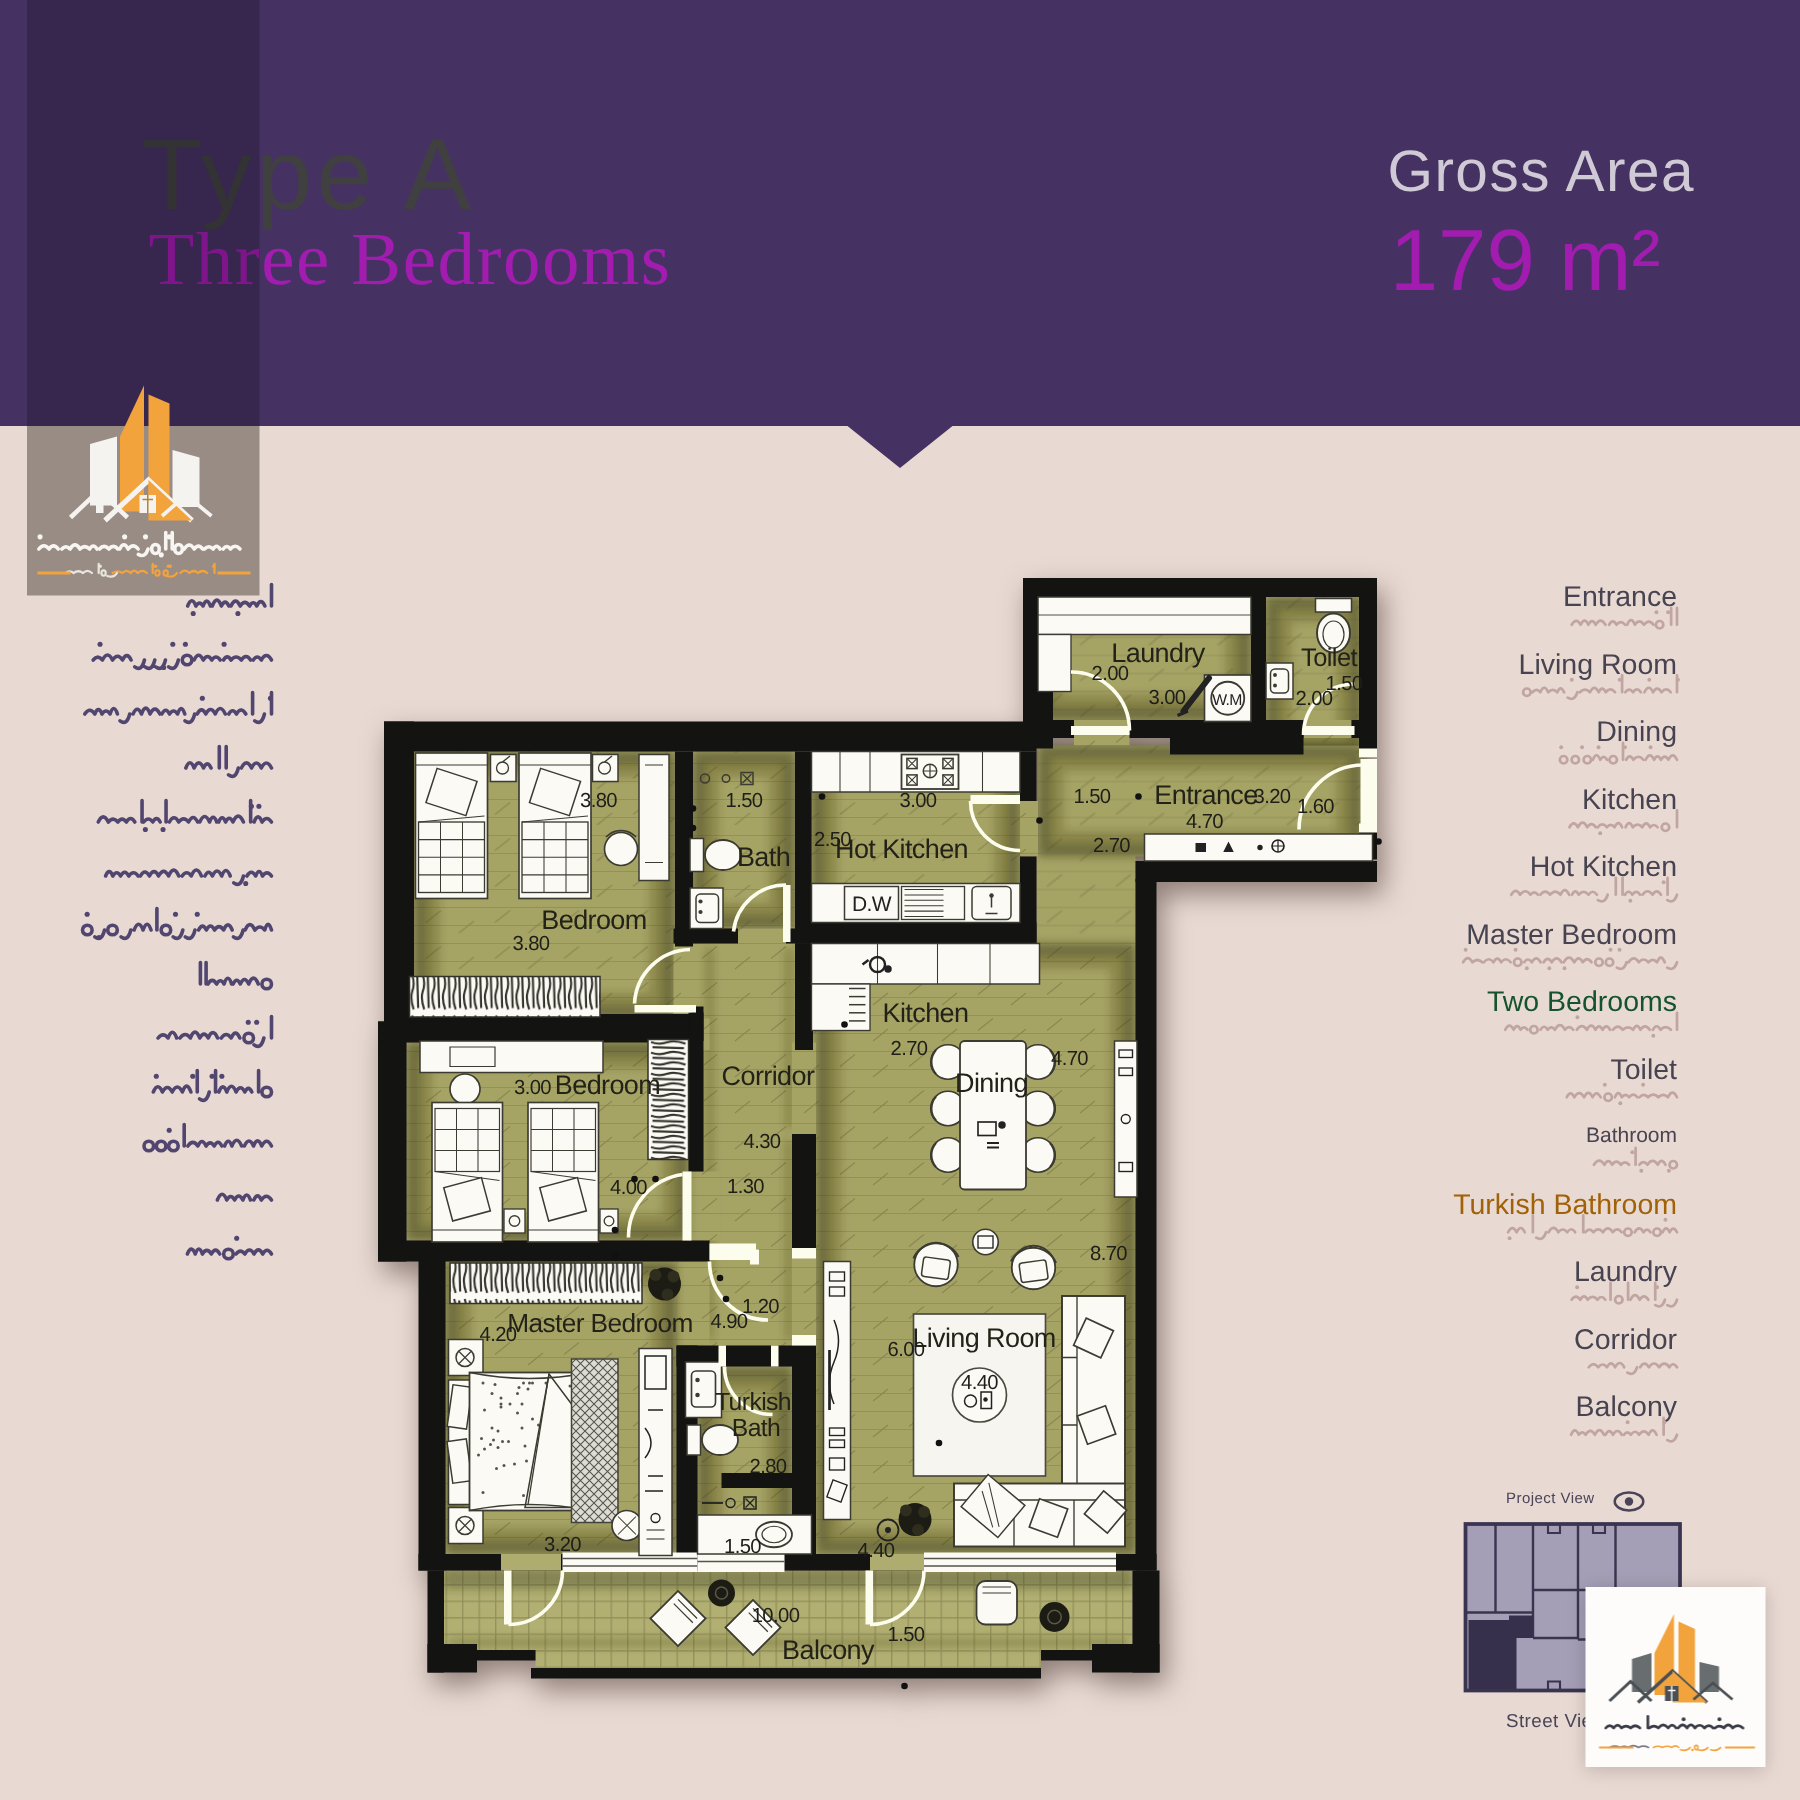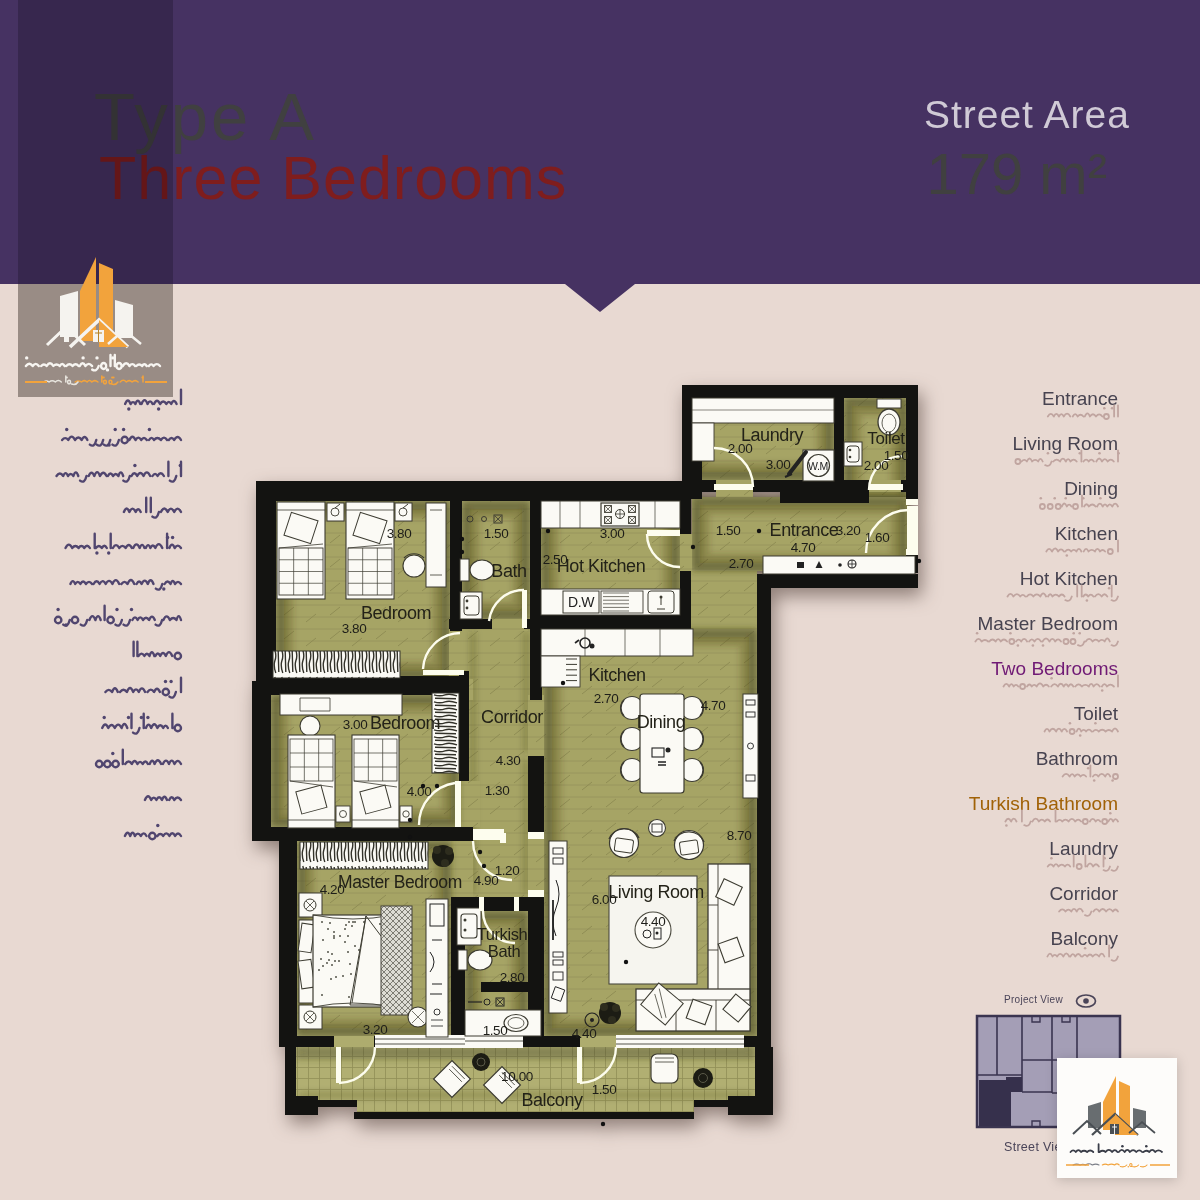--- a/index.html
+++ b/index.html
@@ -4,35 +4,35 @@
 body{width:1200px;height:1200px;background:#e8d9d2;position:relative;overflow:hidden;font-family:"Liberation Sans",sans-serif}
 .abs{position:absolute}
 </style></head><body>
 
 <div class="abs" style="left:0;top:0;width:1200px;height:284px;background:#463262"></div>
 
 <div class="abs" style="left:565px;top:284px;width:0;height:0;border-left:35px solid transparent;border-right:35px solid transparent;border-top:28px solid #463262"></div>
 
 <div class="abs" style="left:94px;top:78px;font-size:67px;color:#404040;letter-spacing:3px">Type A</div>
 
-<div class="abs" style="left:99px;top:143px;font-family:Liberation Sans, sans-serif;font-size:61px;color:#7f1d1d;letter-spacing:1px">Three Bedrooms</div>
-
-<div class="abs" style="right:70px;top:93px;font-size:39px;color:#d0cad6;letter-spacing:1px">Street Area</div>
-
-<div class="abs" style="right:93px;top:140px;font-size:58px;color:#404040">179 m²</div>
+<div class="abs" style="left:99px;top:143px;font-family:Liberation Serif, serif;font-size:50px;color:#a21caf;letter-spacing:1px">Three Bedrooms</div>
+
+<div class="abs" style="right:70px;top:93px;font-size:39px;color:#d0cad6;letter-spacing:1px">Gross Area</div>
+
+<div class="abs" style="right:93px;top:140px;font-size:58px;color:#a21caf">179 m²</div>
 
 <div class="abs" style="right:82px;top:388px;font-size:19px;color:#474350">Entrance</div>
 <div class="abs" style="right:82px;top:433px;font-size:19px;color:#474350">Living Room</div>
 <div class="abs" style="right:82px;top:478px;font-size:19px;color:#474350">Dining</div>
 <div class="abs" style="right:82px;top:523px;font-size:19px;color:#474350">Kitchen</div>
 <div class="abs" style="right:82px;top:568px;font-size:19px;color:#474350">Hot Kitchen</div>
 <div class="abs" style="right:82px;top:613px;font-size:19px;color:#474350">Master Bedroom</div>
-<div class="abs" style="right:82px;top:658px;font-size:19px;color:#701a75">Two Bedrooms</div>
+<div class="abs" style="right:82px;top:658px;font-size:19px;color:#14532d">Two Bedrooms</div>
 <div class="abs" style="right:82px;top:703px;font-size:19px;color:#474350">Toilet</div>
-<div class="abs" style="right:82px;top:748px;font-size:19px;color:#474350">Bathroom</div>
+<div class="abs" style="right:82px;top:748px;font-size:14px;color:#474350">Bathroom</div>
 <div class="abs" style="right:82px;top:793px;font-size:19px;color:#a16207">Turkish Bathroom</div>
 <div class="abs" style="right:82px;top:838px;font-size:19px;color:#474350">Laundry</div>
 <div class="abs" style="right:82px;top:883px;font-size:19px;color:#474350">Corridor</div>
 <div class="abs" style="right:82px;top:928px;font-size:19px;color:#474350">Balcony</div>
 
 <div class="abs" style="left:1004px;top:994px;font-size:10px;color:#4a4458;letter-spacing:0.3px">Project View</div>
 
 <div class="abs" style="left:1004px;top:1140px;font-size:12.5px;color:#4a4458;letter-spacing:0.3px">Street View</div>
 <svg class="abs" style="left:0;top:0" width="1200" height="1200" viewBox="0 0 1200 1200">
 <defs>

